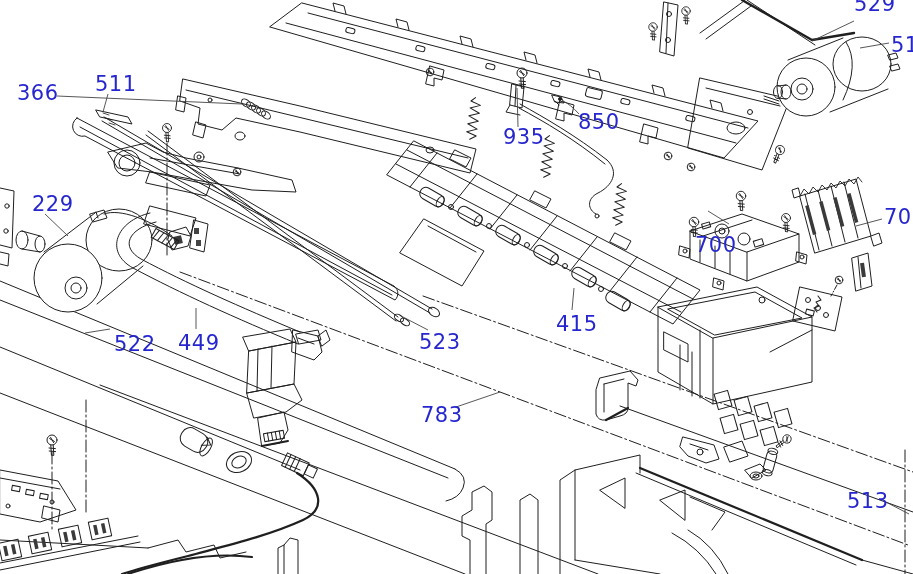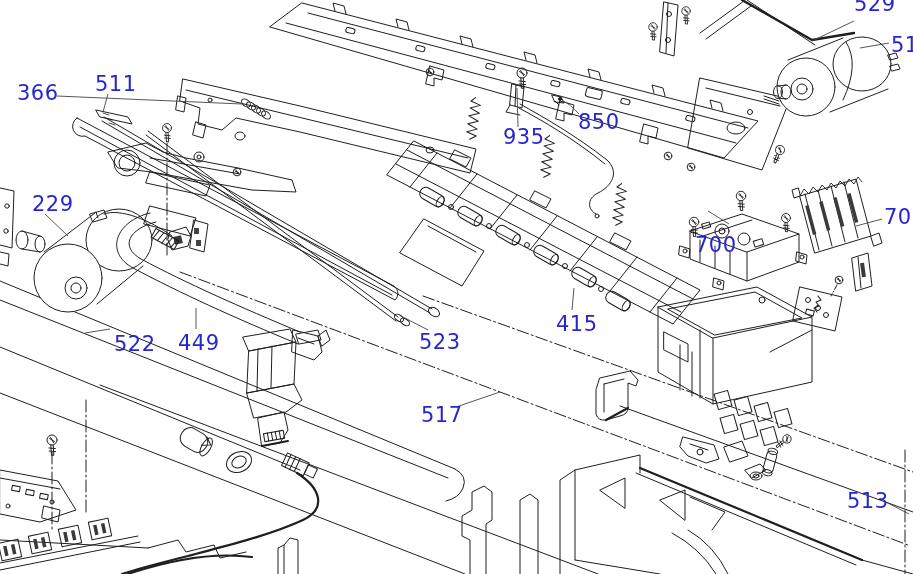--- a/index.html
+++ b/index.html
@@ -417,17 +417,17 @@
 <div class="part-label" style="left:854px;top:-7px;">529</div>
 <div class="part-label" style="left:891px;top:34px;">51</div>
 <div class="part-label" style="left:32px;top:193px;">229</div>
 <div class="part-label" style="left:503px;top:126px;">935</div>
 <div class="part-label" style="left:578px;top:111px;">850</div>
 <div class="part-label" style="left:695px;top:190px;margin-top:44px;">700</div>
 <div class="part-label" style="left:884px;top:206px;">701</div>
 <div class="part-label" style="left:114px;top:317px;margin-top:16px;">522</div>
 <div class="part-label" style="left:178px;top:332px;">449</div>
 <div class="part-label" style="left:419px;top:331px;">523</div>
-<div class="part-label" style="left:421px;top:404px;">517</div>
+<div class="part-label" style="left:421px;top:404px;">783</div>
 <div class="part-label" style="left:556px;top:313px;">415</div>
 <div class="part-label" style="left:847px;top:490px;text-align:center;">513</div>
 
 </div>
 
 </body></html>

